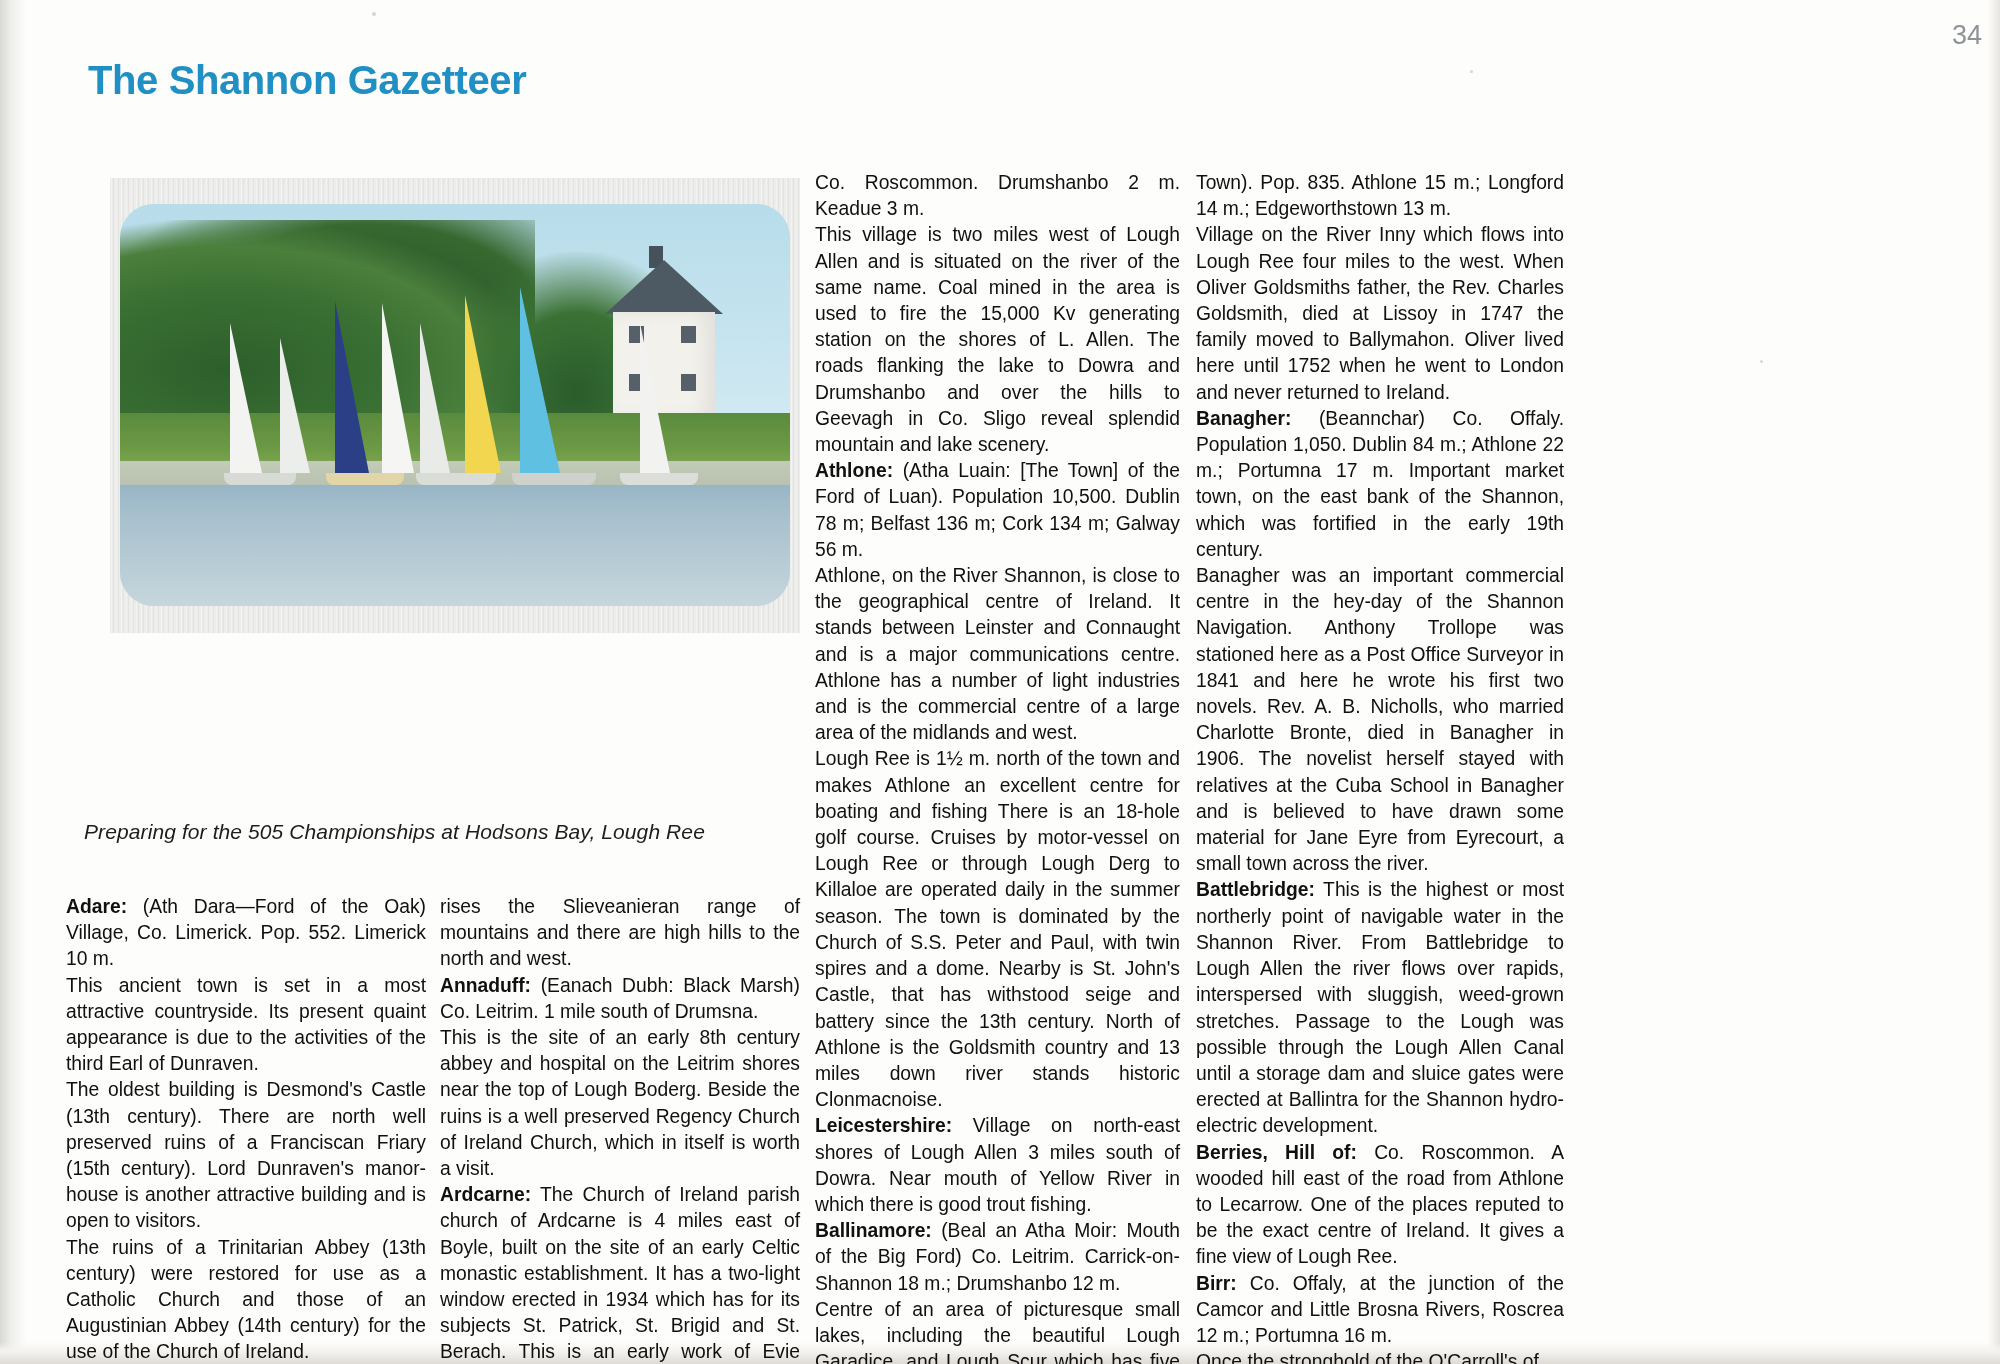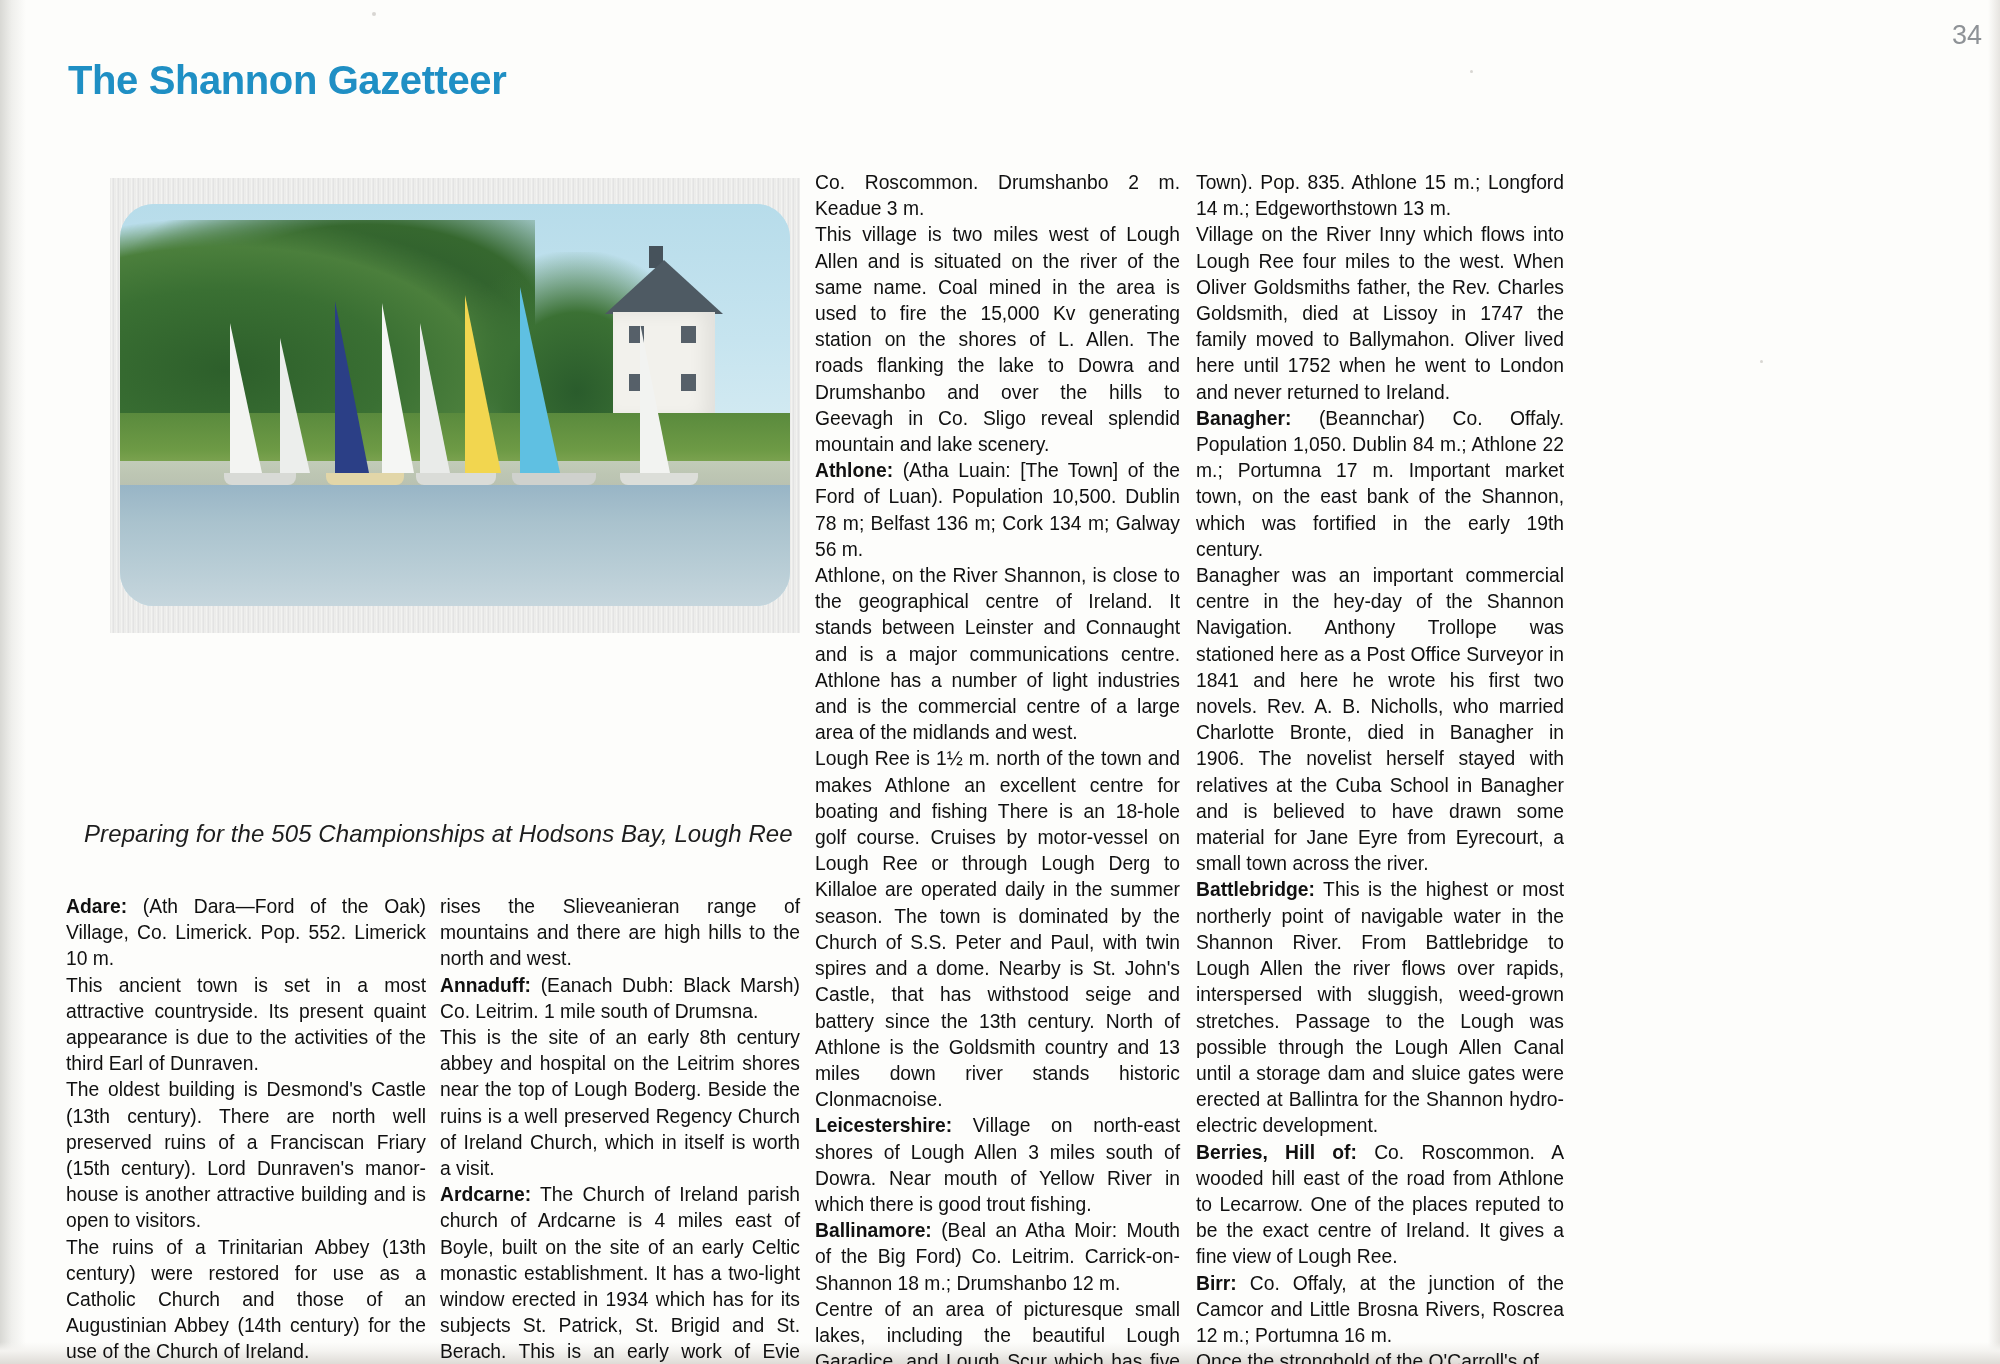--- a/index.html
+++ b/index.html
@@ -35,21 +35,21 @@
   .scan-edge-right {
     position: absolute;
     right: 0; top: 0; bottom: 0;
     width: 12px;
     background: linear-gradient(to left, #e6e4e0 0%, #fdfdfb 100%);
   }
 
   
   .page-title {
     position: absolute;
-    left: 68px;
+    left: 88px;
     top: 14px;
     font-size: 40px;
     font-weight: bold;
     letter-spacing: -0.4px;
     color: #1f8fc4;
     font-family: "Liberation Sans", sans-serif;
     margin-top: 44px;
   }
   .page-number {
     position: absolute;
@@ -167,21 +167,21 @@
   .boat-hull {
     position: absolute;
     bottom: 30%;
     height: 12px;
     border-radius: 0 0 8px 8px;
   }
   .caption {
     position: absolute;
     left: 84px;
     top: 820px;
-    font-size: 24px;
+    font-size: 21px;
     font-style: italic;
     color: #1d1d1d;
     font-family: "Liberation Sans", sans-serif;
     letter-spacing: .1px;
   }
 
   
   .col {
     position: absolute;
     font-family: "Liberation Sans", sans-serif;

